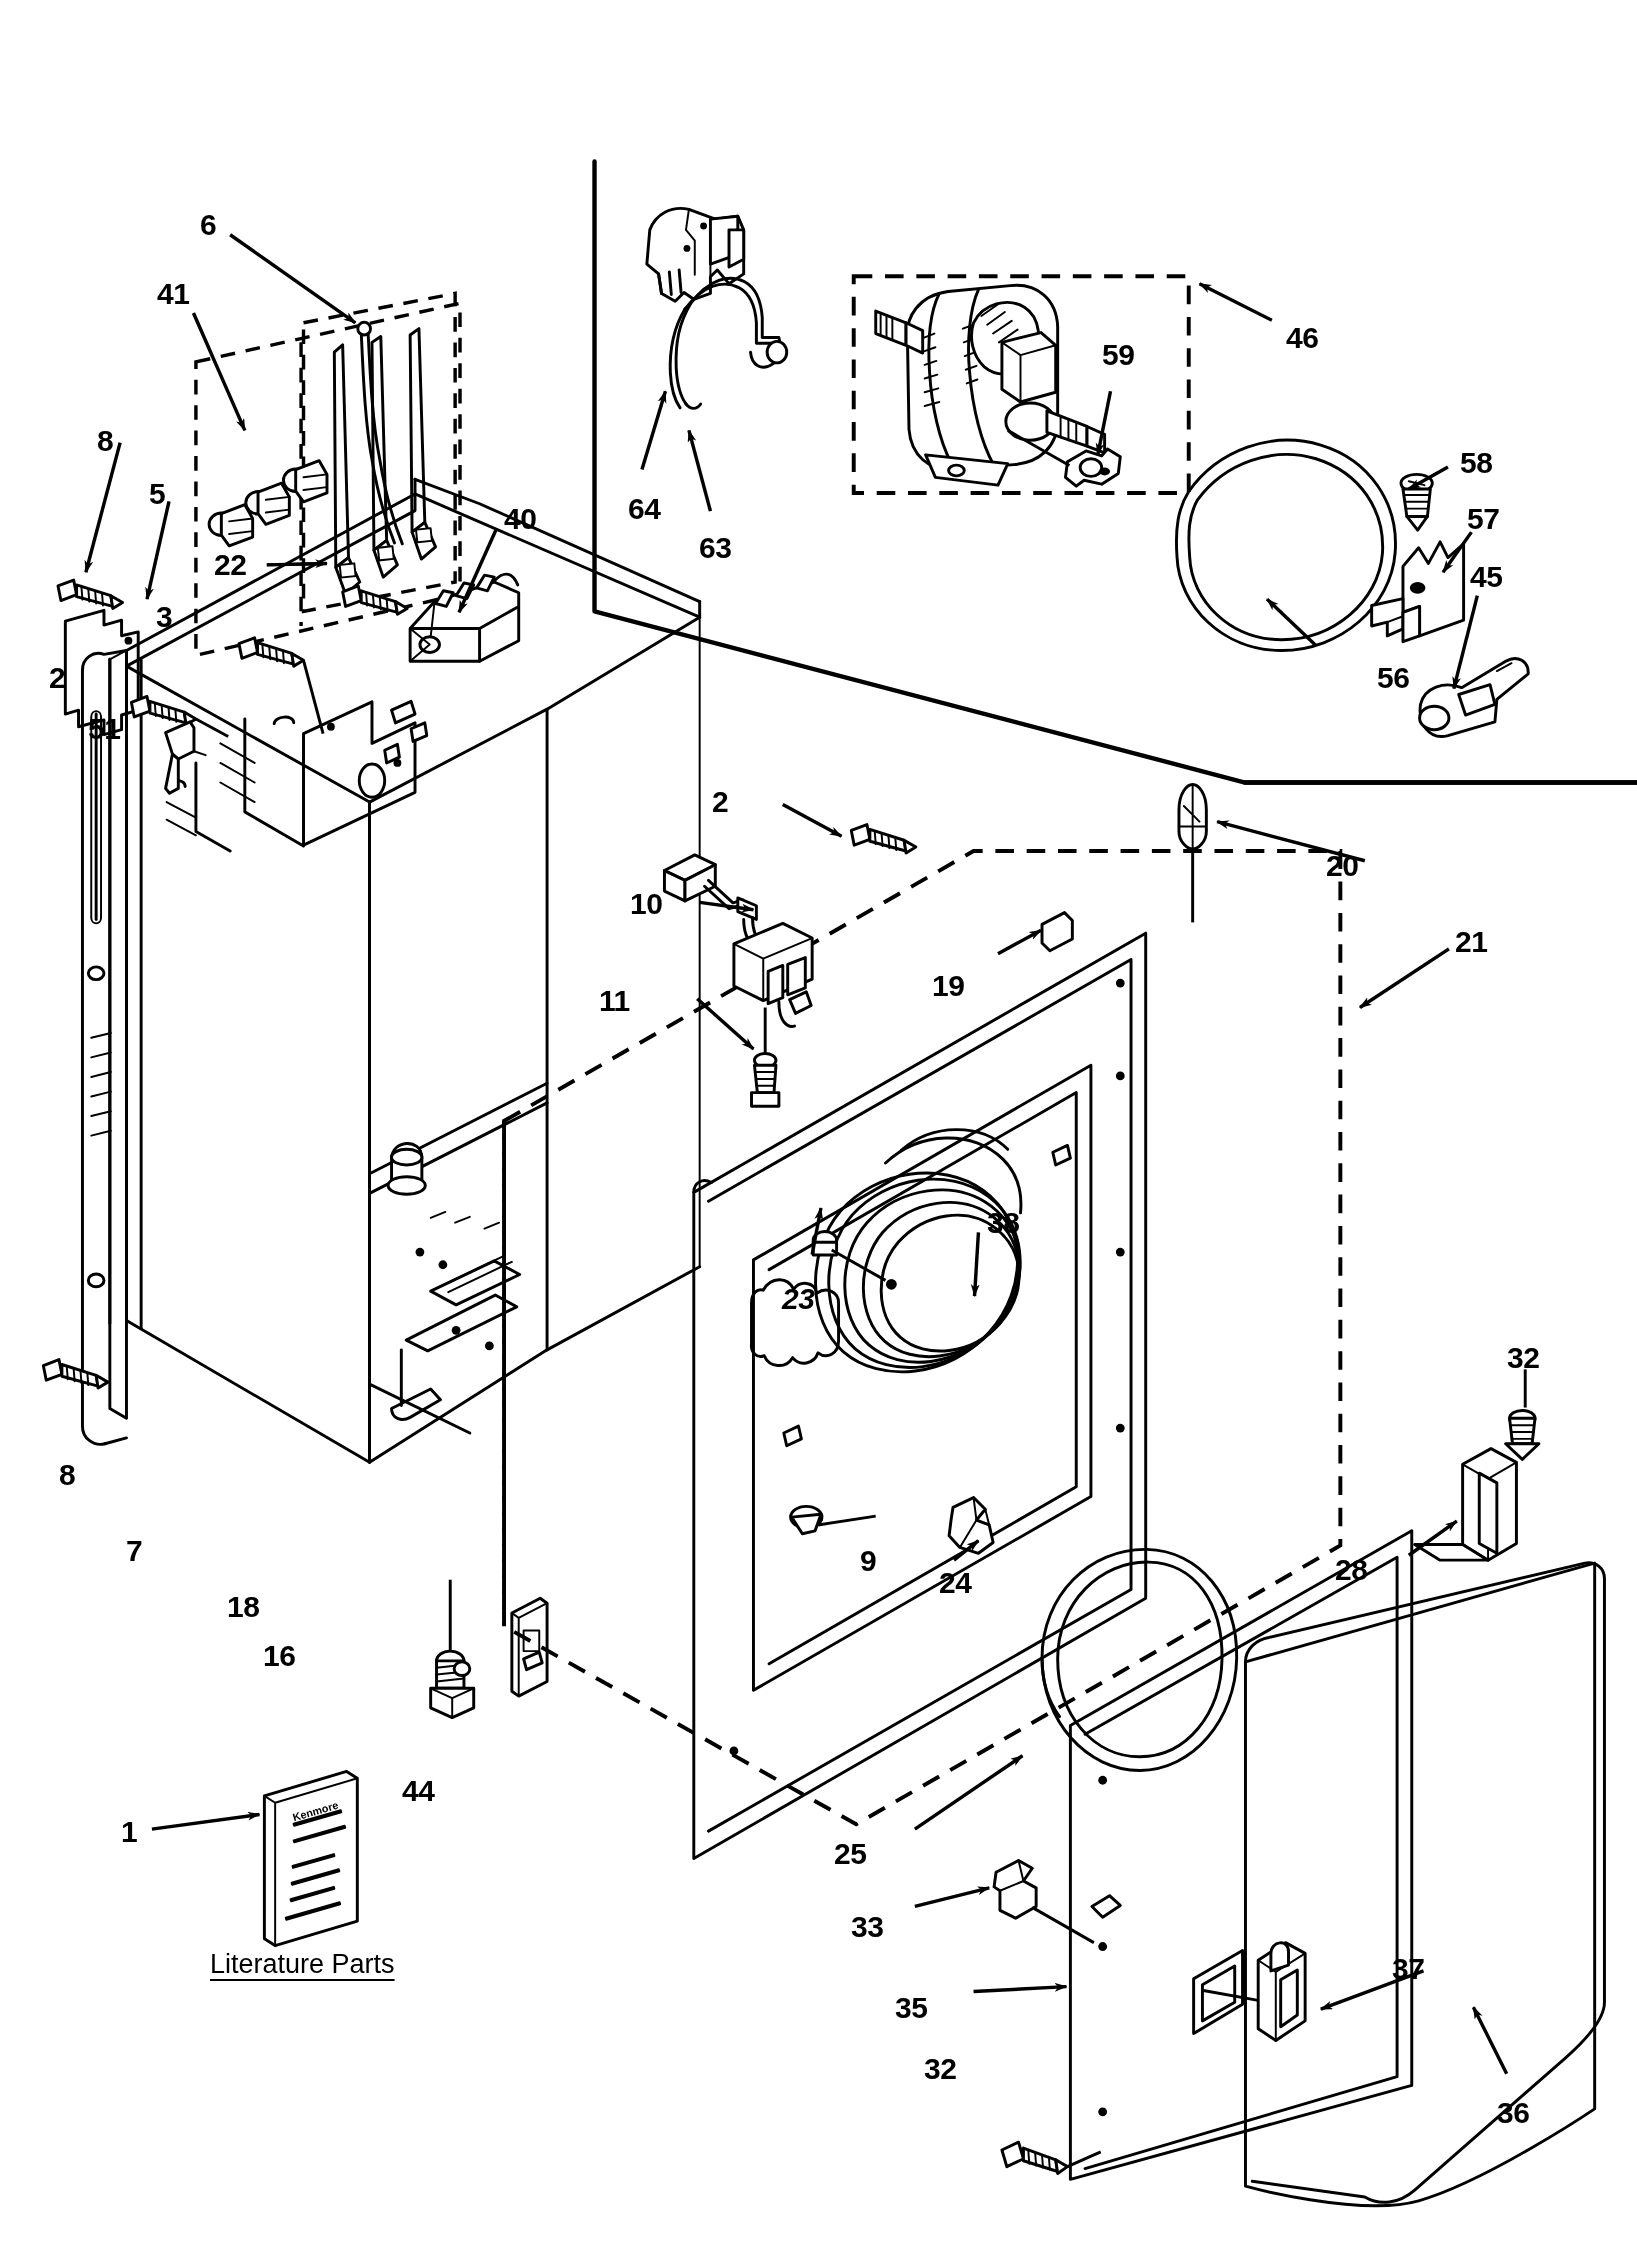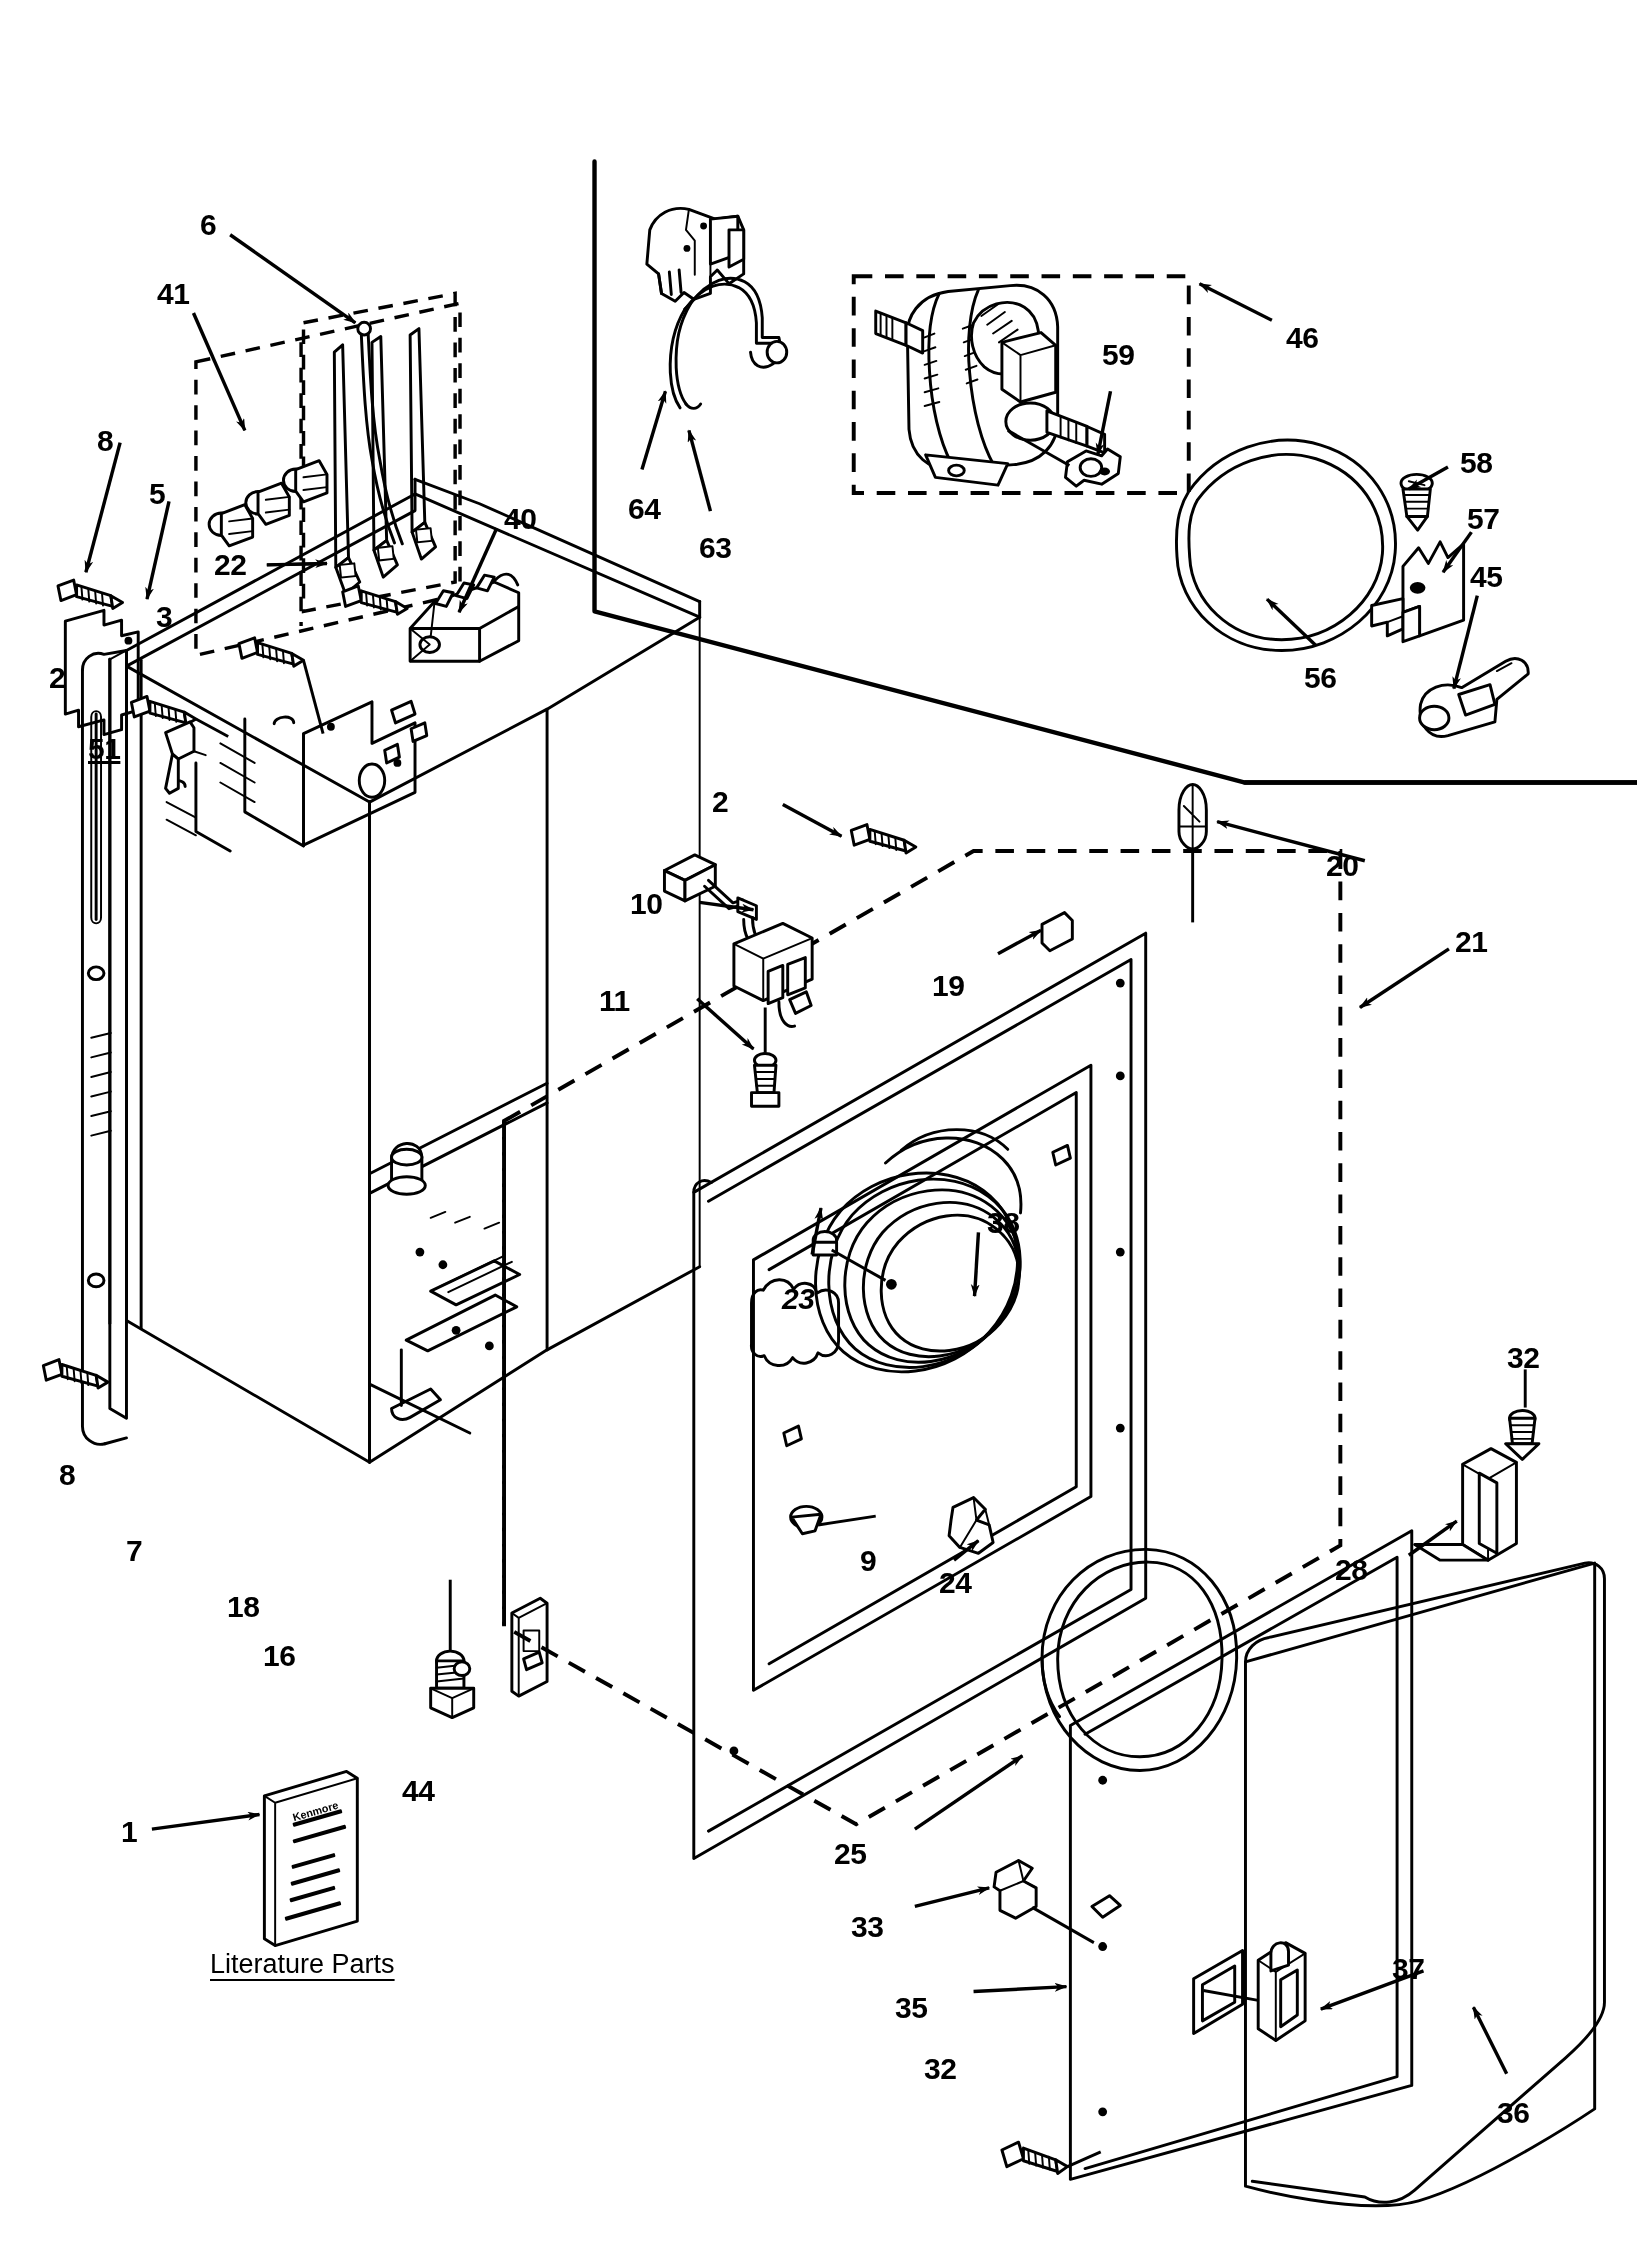--- a/index.html
+++ b/index.html
@@ -587,29 +587,29 @@
 
   <div id="callouts">
       <div class="callout" style="left: 200px; top: 210px;">6</div>
       <div class="callout" style="left: 157px; top: 279px;">41</div>
       <div class="callout" style="left: 97px; top: 426px;">8</div>
       <div class="callout" style="left: 149px; top: 479px;">5</div>
       <div class="callout" style="left: 214px; top: 550px;">22</div>
       <div class="callout" style="left: 504px; top: 504px;">40</div>
       <div class="callout" style="left: 156px; top: 602px;">3</div>
       <div class="callout" style="left: 49px; top: 663px;">2</div>
-      <div class="callout" style="left: 88px; top: 734px; text-decoration: underline;">51</div>
+      <div class="callout" style="left: 88px; top: 714px;">51</div>
       <div class="callout" style="left: 628px; top: 494px; text-align: center;">64</div>
       <div class="callout" style="left: 699px; top: 533px;">63</div>
       <div class="callout" style="left: 1286px; top: 323px;">46</div>
       <div class="callout" style="left: 1102px; top: 340px;">59</div>
       <div class="callout" style="left: 1460px; top: 448px;">58</div>
       <div class="callout" style="left: 1467px; top: 504px;">57</div>
       <div class="callout" style="left: 1470px; top: 562px;">45</div>
-      <div class="callout" style="left: 1304px; top: 663px; text-align: right;">56</div>
+      <div class="callout" style="left: 1377px; top: 663px; text-align: right;">56</div>
       <div class="callout" style="left: 712px; top: 787px;">2</div>
       <div class="callout" style="left: 601px; top: 889px; margin-left: 29px;">10</div>
       <div class="callout" style="left: 599px; top: 986px;">11</div>
       <div class="callout" style="left: 932px; top: 971px;">19</div>
       <div class="callout" style="left: 1326px; top: 851px;">20</div>
       <div class="callout" style="left: 1455px; top: 927px; text-align: right;">21</div>
       <div class="callout" style="left: 59px; top: 1460px;">8</div>
       <div class="callout" style="left: 126px; top: 1536px;">7</div>
       <div class="callout" style="left: 227px; top: 1592px;">18</div>
       <div class="callout" style="left: 782px; top: 1284px; font-style: italic;">23</div>

